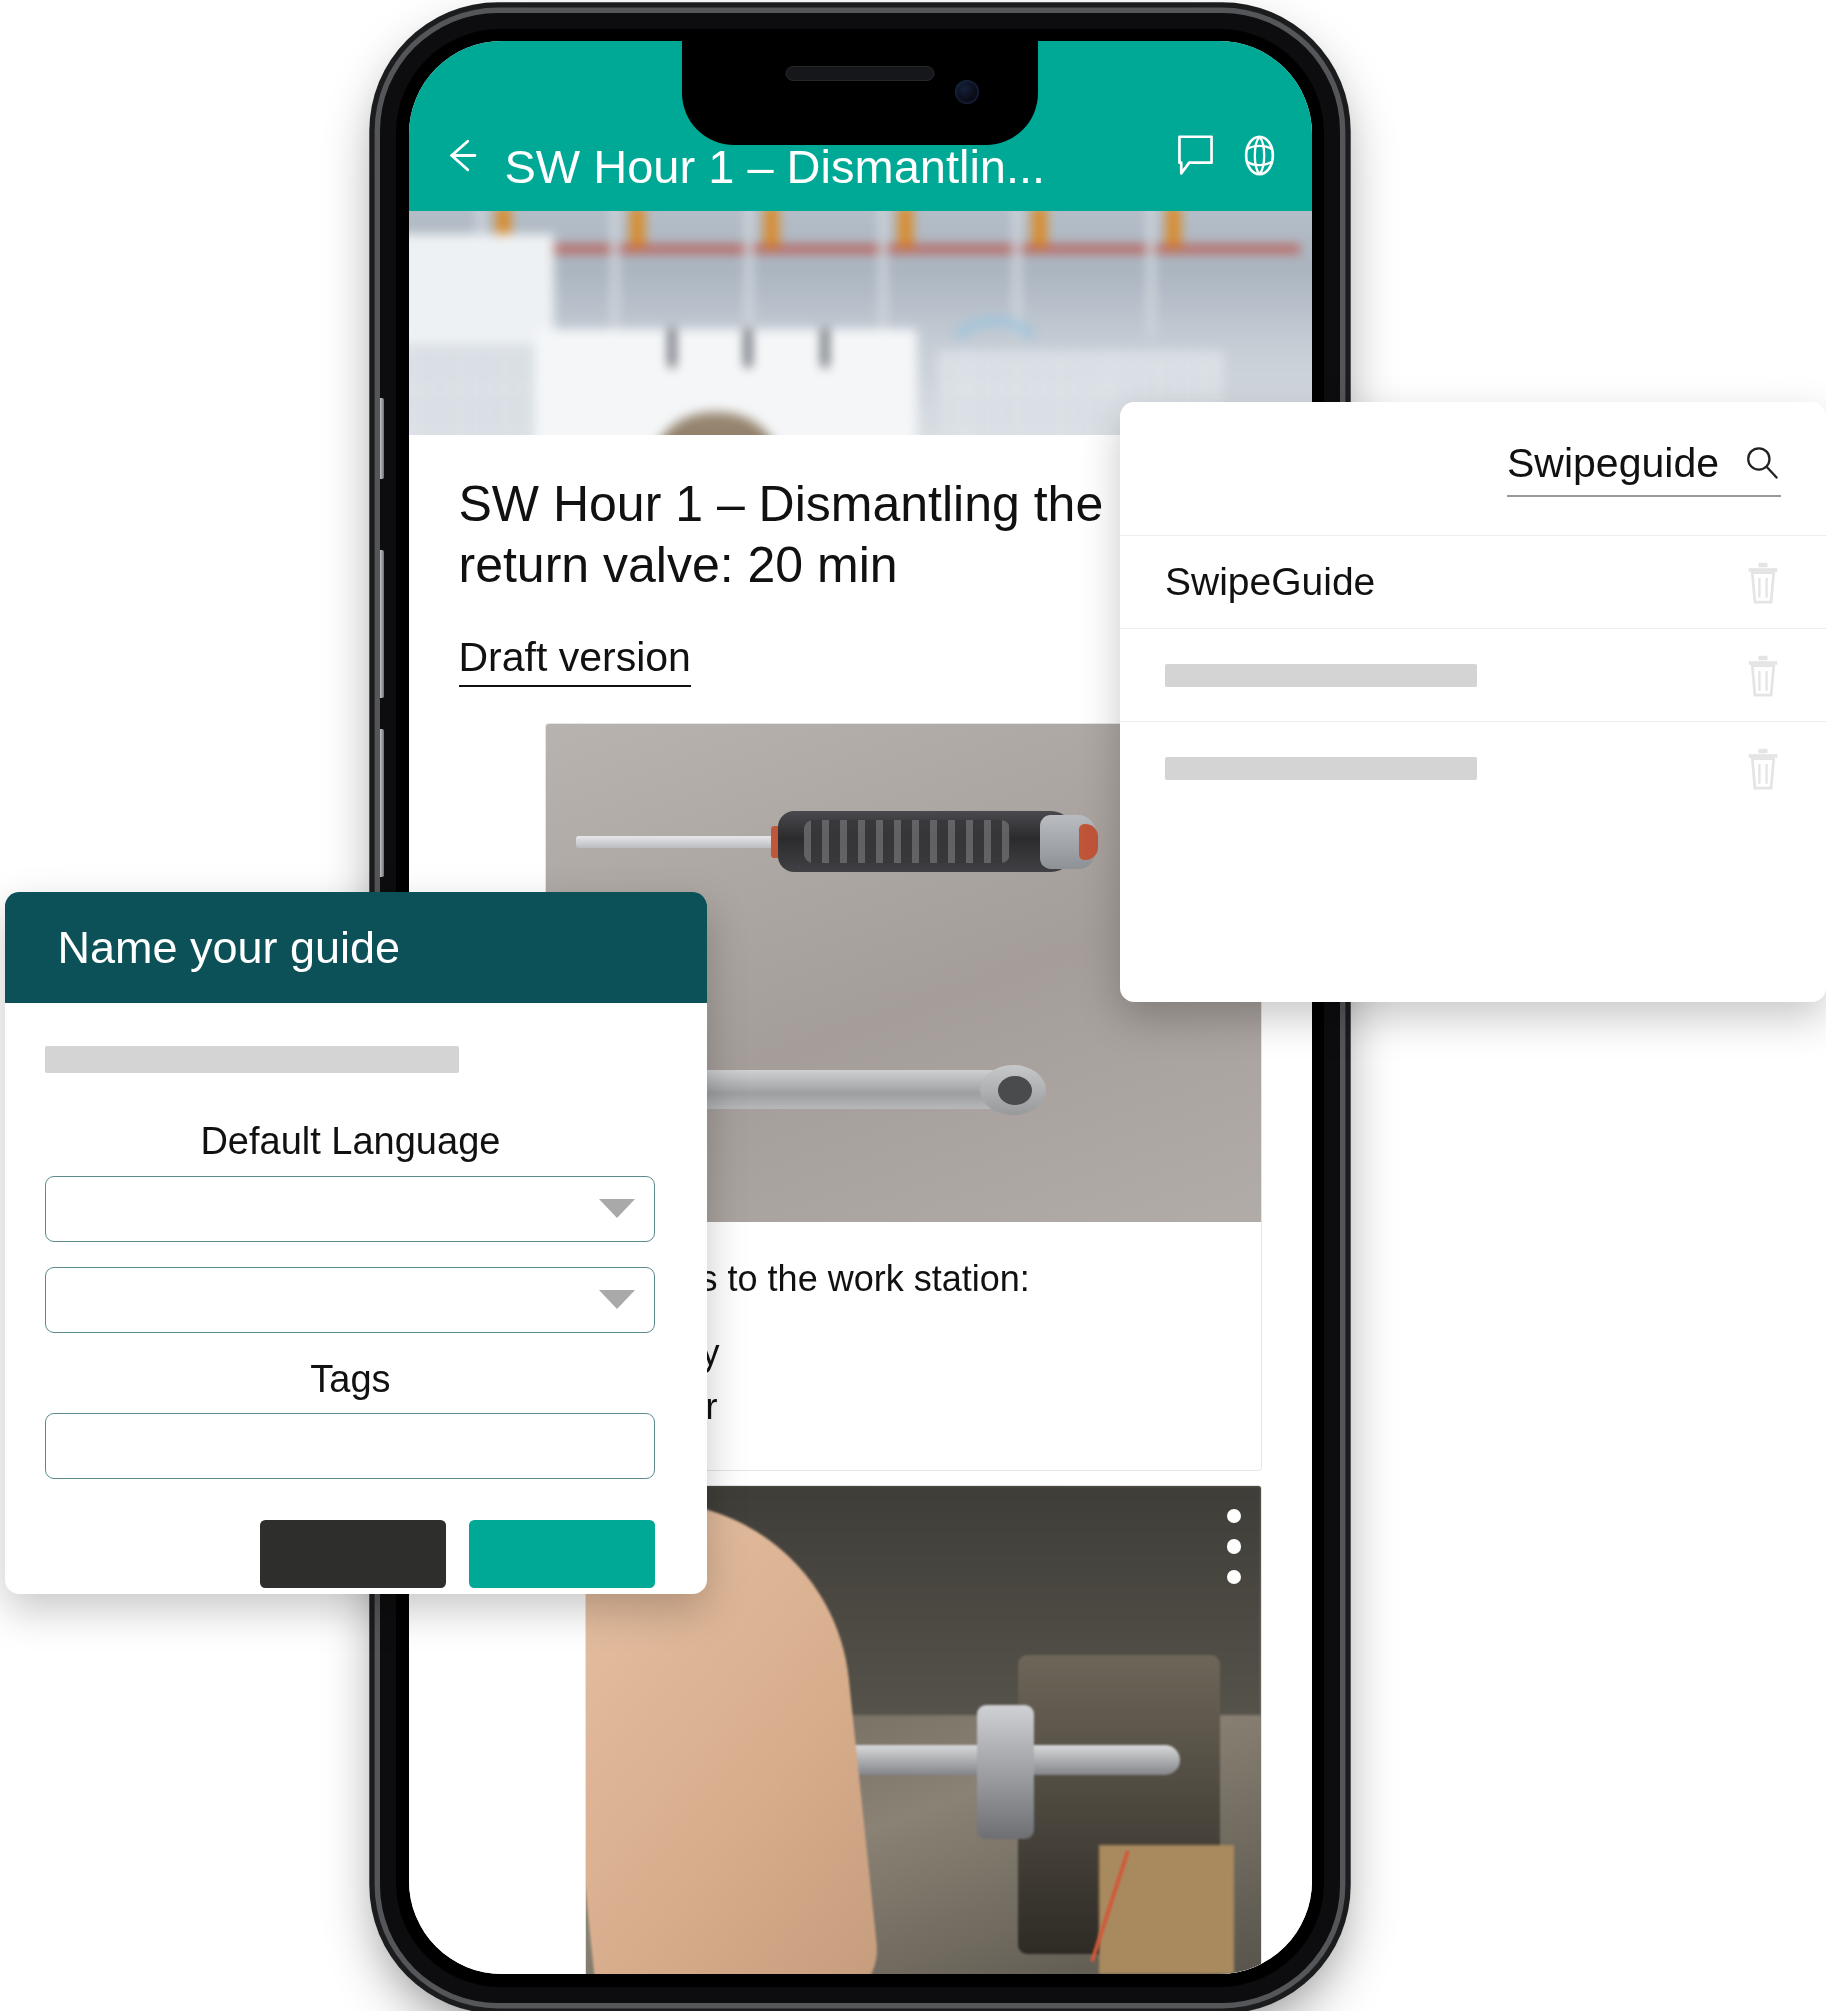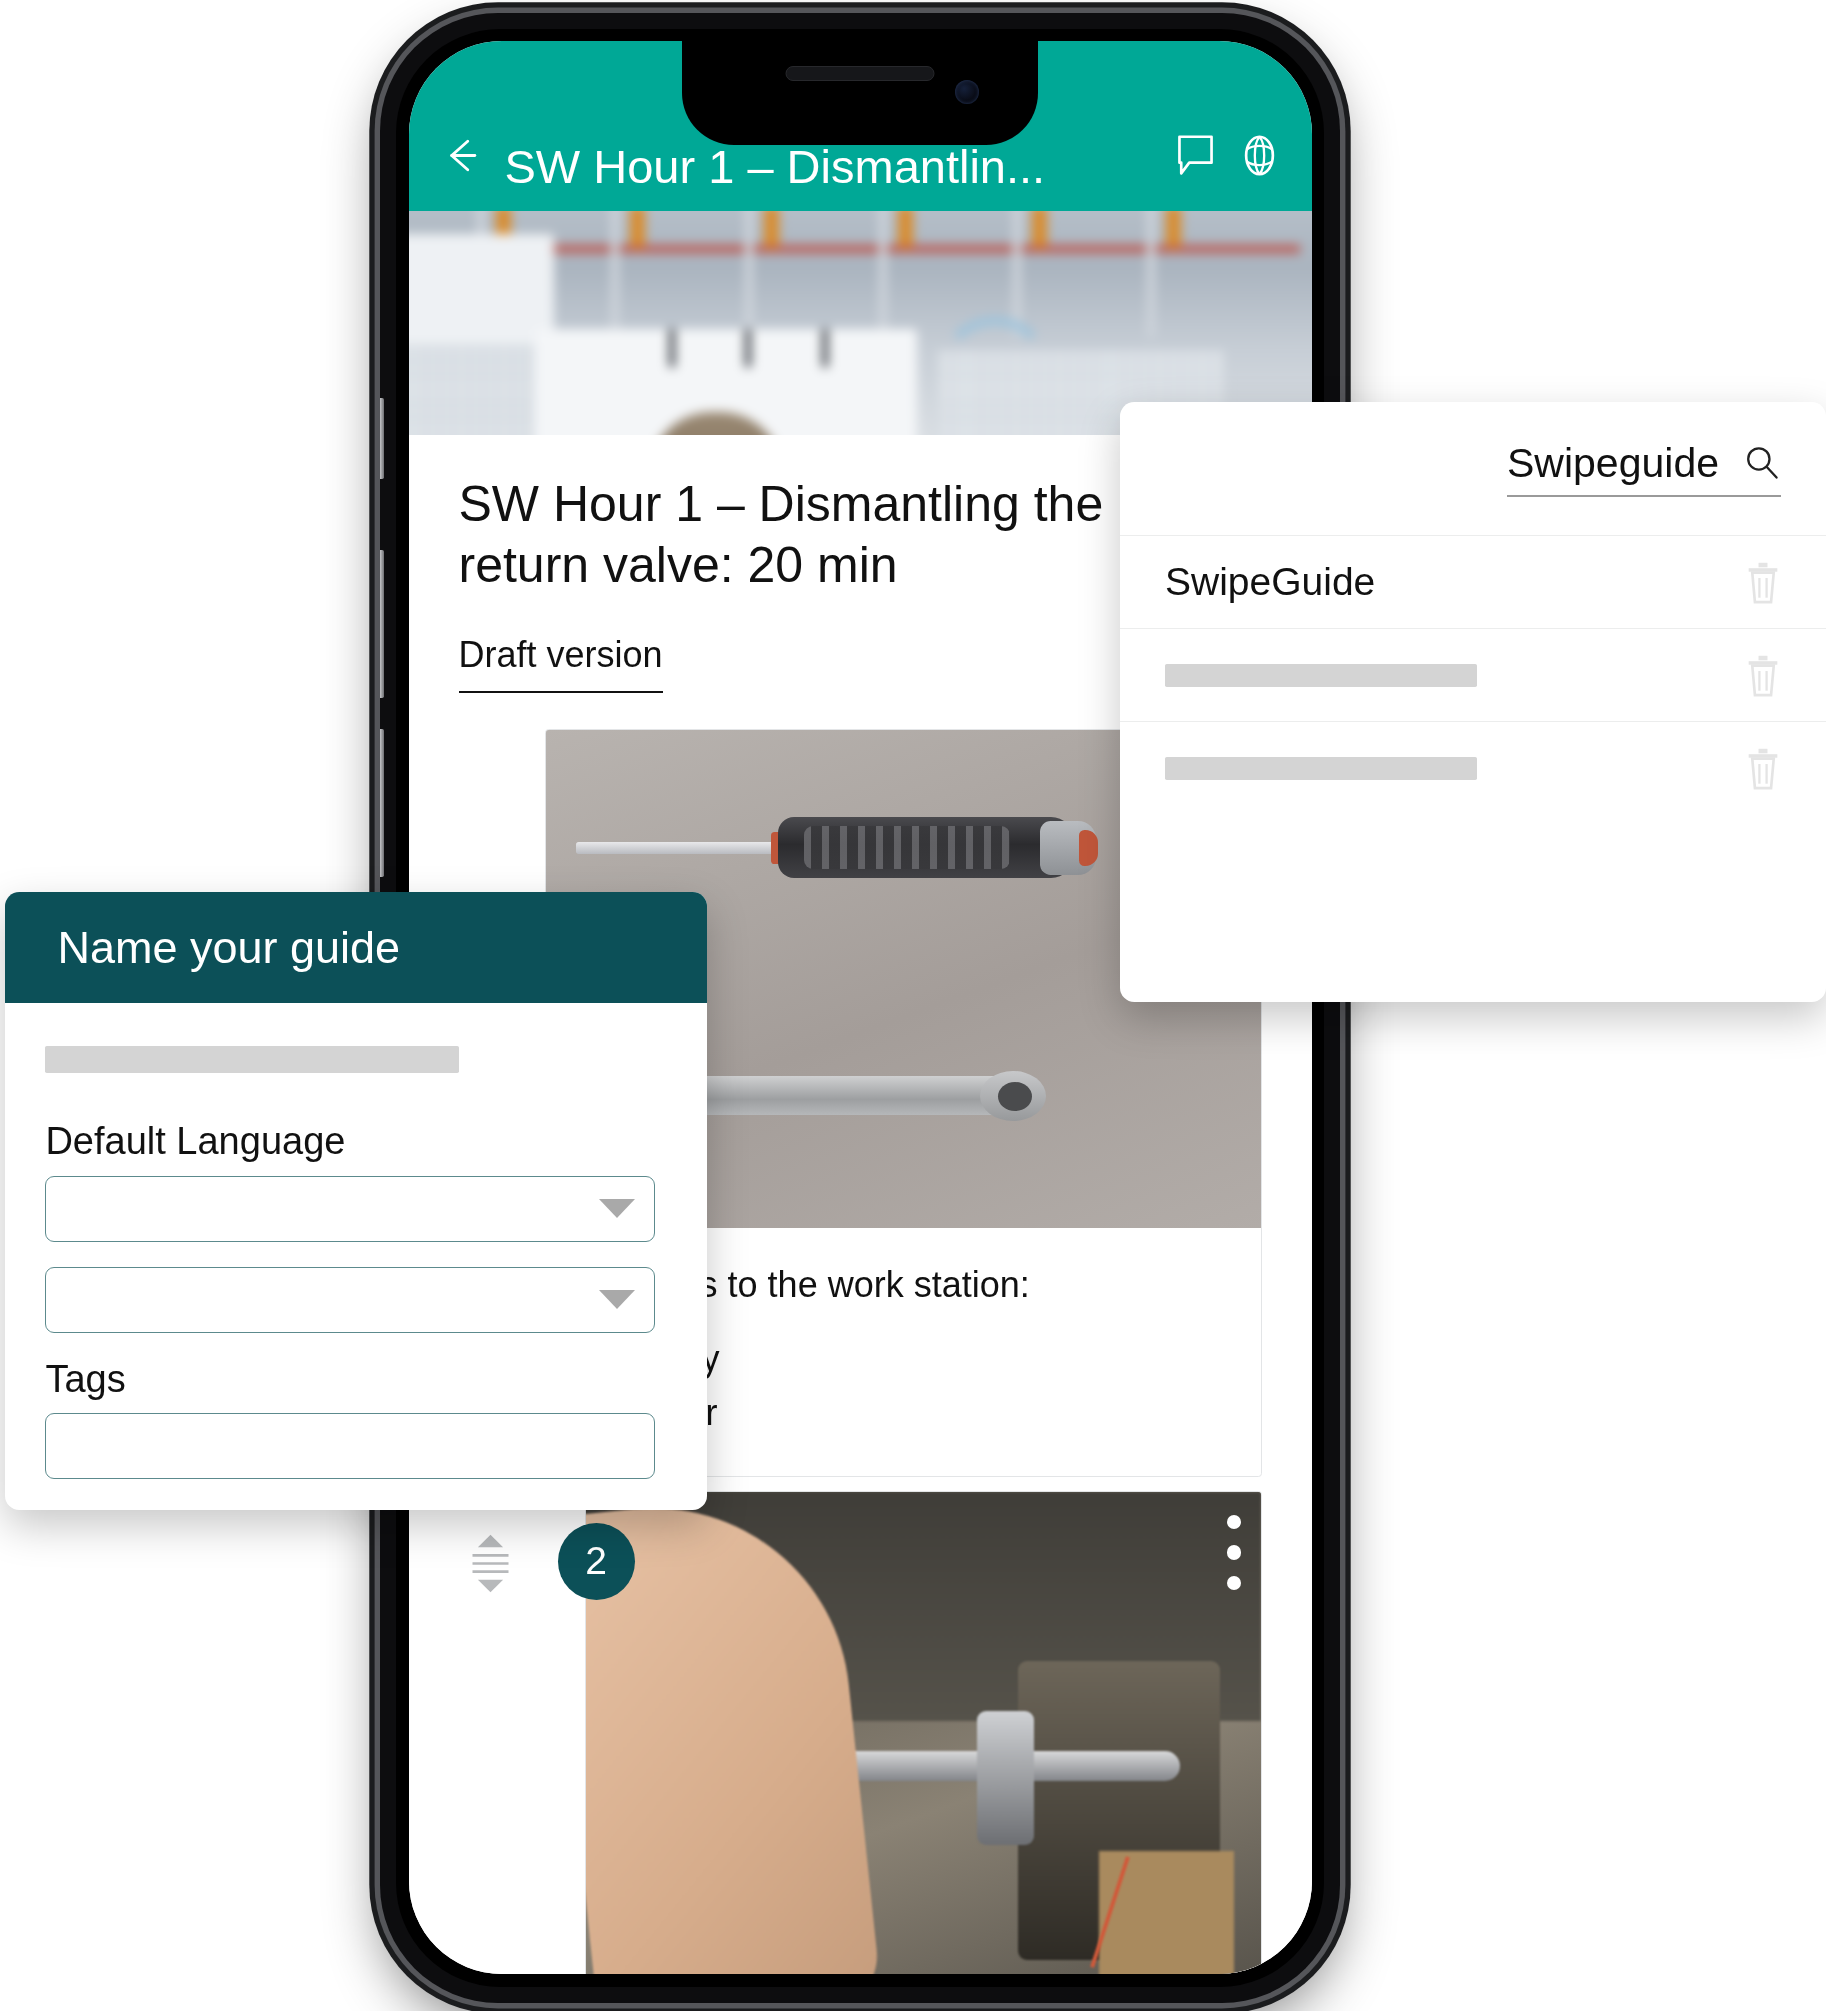--- a/index.html
+++ b/index.html
@@ -136,22 +136,22 @@
     background: linear-gradient(180deg,#9b8a74,#6e5f4c); }
   .hero .vbar { position:absolute; width:6.3px; background:#3a3f45; }
 
   
   .guide-title-block { padding: 39px 50px 0 50px; background:#fff; }
   .guide-title {
     font-size: 50px; line-height: 1.22; color: #111; font-weight: 400;
   }
   .draft-link {
     display:inline-block; margin-top: 38px;
-    font-size: 36px; color: #111;
-    border-bottom: 2.7px solid #111; padding-bottom: 15px;
+    font-size: 41px; color: #111;
+    border-bottom: 2.7px solid #111; padding-bottom: 4px;
   }
 
   
   .steps { padding: 36px 0 0 0; background: #fff; }
   .step { position: relative; padding-left: 0; margin-bottom: 14.3px; }
   .step-rail {
     position: absolute; left: 50px; top: 0;
     width: 63px; display:flex; flex-direction:column; align-items:center;
   }
   .sort-handle { width: 47px; height: 63px; }
@@ -255,26 +255,27 @@
     font-size: 39px; color:#111;
   }
   .teams-row.header { border-top: none; height: 90px;}
   .teams-row .ph { width: 312px; height: 23px; background:#d4d4d4; border-radius:1.8px;}
   .trash { width: 36px; height: 43px; opacity:.55;}
 
   
   .guide-dialog {
     position: absolute;
     left: 5.4px; top: 892px;
-    width: 702px; height: 618px;
+    width: 702px; height: 702px;
     background: #ffffff;
     border-radius: 14.3px;
     box-shadow: 0 16px 41px rgba(0,0,0,.22);
     overflow: hidden;
     z-index: 70;
+    text-align: center;
   }
   .gd-head {
     height: 111px; background:#0c5058;
     display:flex; align-items:center; padding: 0 52px;
     color:#fff; font-size: 45px;
   }
   .gd-body { padding: 43px 52px 0 40px; }
   .gd-nameph { width: 414px; height: 27px; background:#d4d4d4; border-radius:1.8px; margin-bottom: 47px;}
   .gd-label { font-size: 38px; color:#111; margin-bottom: 12.5px; }
   .gd-field {

